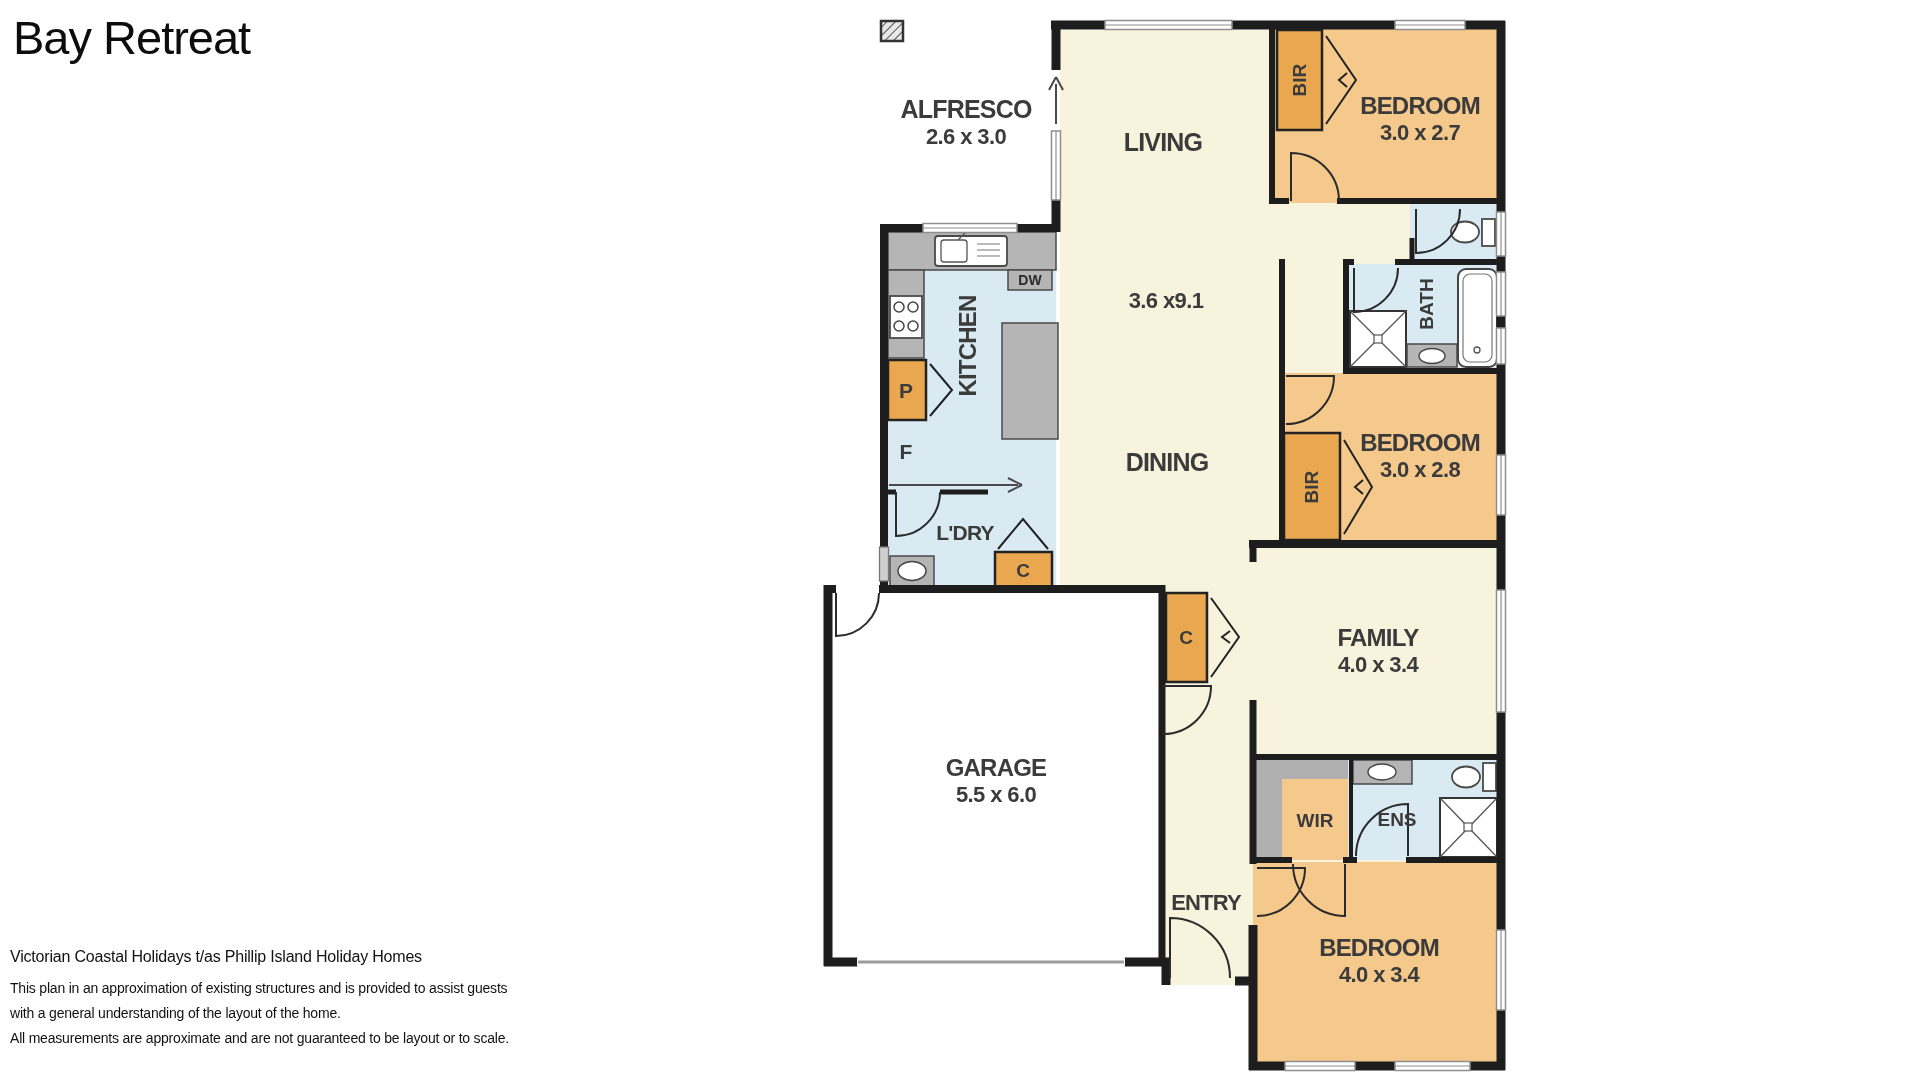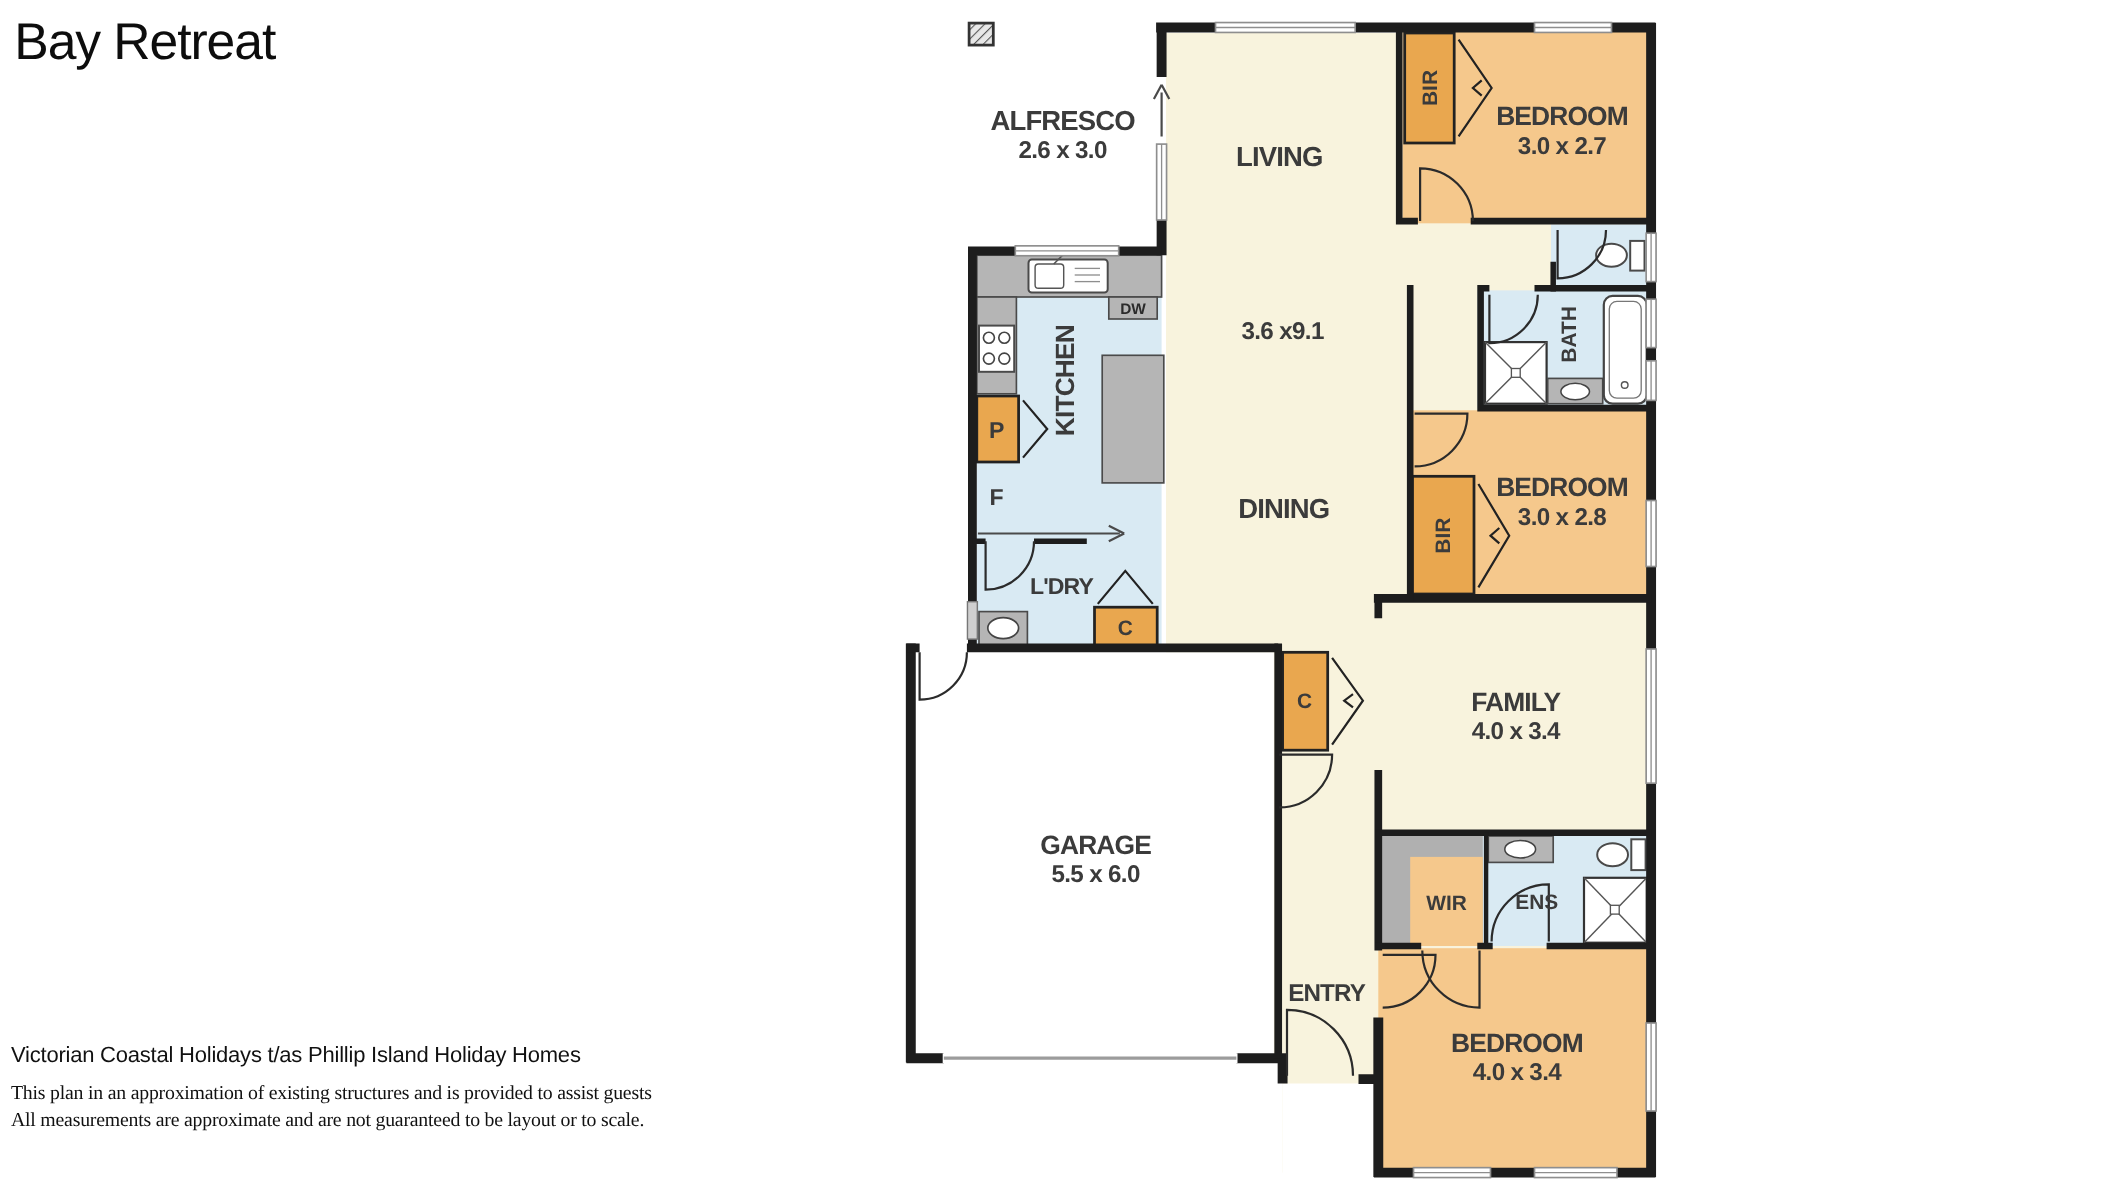--- a/index.html
+++ b/index.html
@@ -2,22 +2,22 @@
 <html><head>
 <meta charset="utf-8">
 <style>
   html,body{margin:0;padding:0;background:#fff;}
   #canvas{position:relative;width:1920px;height:1080px;background:#fff;overflow:hidden;
           font-family:"Liberation Sans",sans-serif;}
   #plan-svg{position:absolute;left:0;top:0;}
   #page-title{position:absolute;left:13px;top:10px;font-size:47px;font-weight:400;
               color:#0d0d0d;letter-spacing:-1px;}
   #footer{position:absolute;left:10px;top:948px;color:#111;}
-  #footer .company{font-size:20px;font-weight:400;margin:0 0 10px 0;letter-spacing:-0.2px;}
-  #footer .fine{font-size:18px;line-height:25px;margin:0;letter-spacing:-0.2px;font-family:Liberation Serif, serif;}
+  #footer .company{font-size:16px;font-weight:400;margin:0 0 10px 0;letter-spacing:-0.2px;}
+  #footer .fine{font-size:14px;line-height:25px;margin:0;letter-spacing:-0.2px;}
   
   .wall{stroke:#1d1d1d;fill:none;}
   .w9{stroke-width:9;} .w8{stroke-width:8;} .w7{stroke-width:7;}
   .w6{stroke-width:6;} .w5{stroke-width:5;} .w4{stroke-width:4;}
   .door{stroke:#2b2b2b;stroke-width:2;fill:none;}
   .chev{stroke:#222;stroke-width:2;fill:none;}
   .arrow{stroke:#4a4a4a;stroke-width:2;fill:none;}
   .fix{stroke:#4a4a4a;stroke-width:1.5;}
   .fixw{fill:#fff;stroke:#4a4a4a;stroke-width:1.8;}
   .win{fill:#fff;stroke:#8e8e8e;stroke-width:1.5;}
@@ -277,16 +277,17 @@
       <text class="sm" x="906" y="398" style="font-size:21px">P</text>
       <text class="sm" x="906" y="459" style="font-size:21px">F</text>
       <text class="sm" x="1023" y="577">C</text>
       <text class="sm" x="1186" y="644">C</text>
     </g>
   </svg>
 
   <div id="footer">
     <p class="company">Victorian Coastal Holidays t/as Phillip Island Holiday Homes</p>
     <p class="fine">This plan in an approximation of existing structures and is provided to assist guests</p>
+    <p class="fine">with a general understanding of the layout of the home.</p>
     <p class="fine">All measurements are approximate and are not guaranteed to be layout or to scale.</p>
   </div>
 
 </div>
 
 </body></html>

